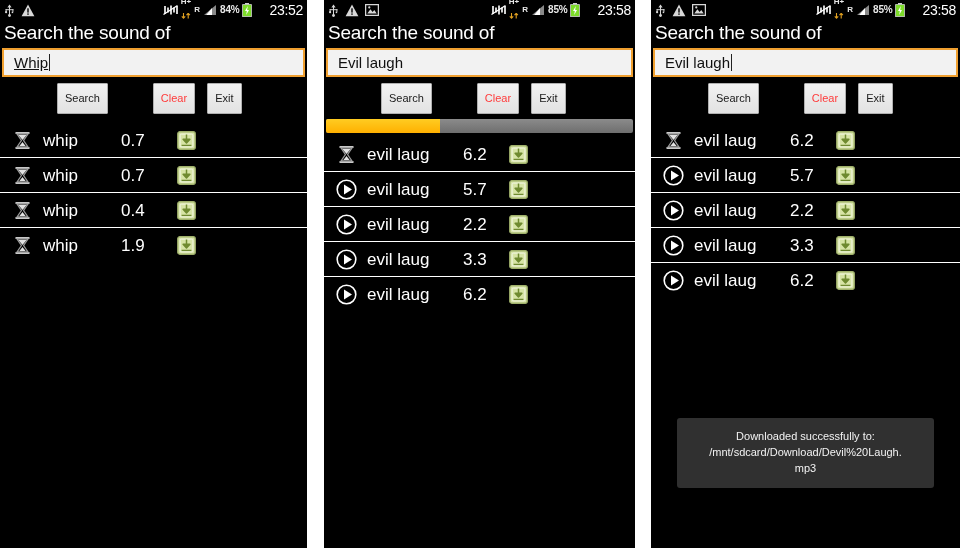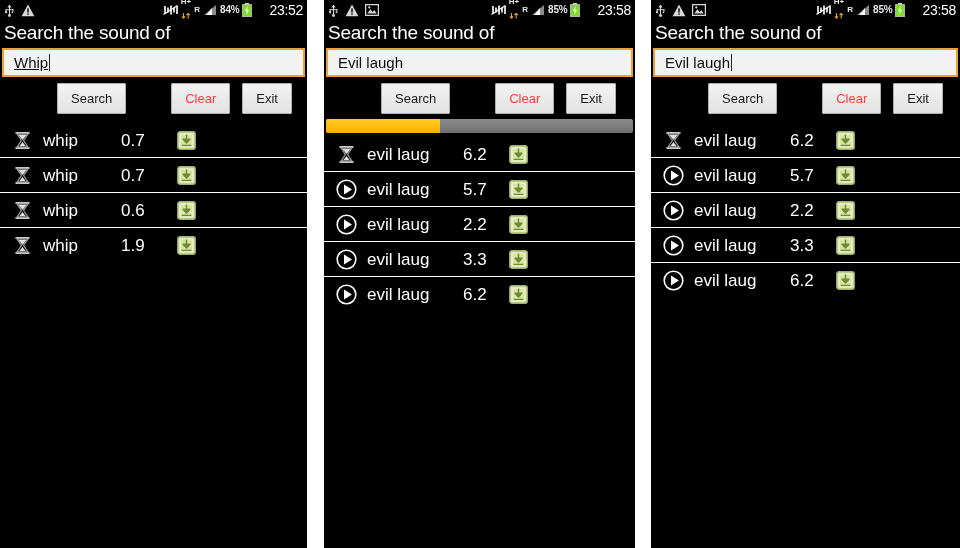--- a/index.html
+++ b/index.html
@@ -98,23 +98,23 @@
   .btnrow{
     height:42px;
     display:flex;
     align-items:center;
     position:relative;
   }
   .btn{
     background:linear-gradient(#f2f2f2,#e2e2e2);
     border:1px solid #b0b0b0;
     color:#1a1a1a;
-    font-size:13px;
+    font-size:11px;
     line-height:13px;
-    padding:8px 13px;
+    padding:8px 7px;
     box-sizing:border-box;
     white-space:nowrap;
     border-radius:1px;
   }
   .btn.clear{color:#ff3b3b;margin-left:45px;}
   .btn-search{margin-left:57px;}
   .btn-clear{margin-left:46px;}
   .btn-exit{margin-left:12px;}
 
   
@@ -309,21 +309,21 @@
           <div class="row-ico">
             <svg width="17" height="19" viewBox="0 0 17 19">
               <rect x="1.5" y="1" width="14" height="2" fill="#c9c9c9"></rect>
               <rect x="1.5" y="16" width="14" height="2" fill="#c9c9c9"></rect>
               <path d="M3 3 H14 L9.6 9.5 L14 16 H3 L7.4 9.5 Z" fill="none" stroke="#9a9a9a" stroke-width="1.3"></path>
               <path d="M4.4 4 H12.6 L8.5 9 Z" fill="#e2e2e2"></path>
               <path d="M5.4 15 H11.6 L8.5 11 Z" fill="#e2e2e2"></path>
             </svg>
           </div>
           <div class="row-name">whip</div>
-          <div class="row-dur">0.6</div>
+          <div class="row-dur">0.4</div>
           <div class="row-dl"><svg width="19" height="19" viewBox="0 0 19 19">
               <rect x="0.8" y="0.8" width="17.4" height="17.4" rx="2" fill="#d7e4a6" stroke="#9fb06a" stroke-width="1.4"></rect>
               <rect x="3.1" y="3.1" width="12.8" height="12.8" rx="1" fill="none" stroke="#f2f6e4" stroke-width="1"></rect>
               <path d="M9.5 3.6 L9.5 11.3 M6.1 8.2 L9.5 12 L12.9 8.2 Z" fill="#6f8a30" stroke="#6f8a30" stroke-width="1.5" stroke-linejoin="round"></path>
               <path d="M4.6 14.4 H14.4" stroke="#6f8a30" stroke-width="1.3"></path>
             </svg></div>
         </div>
         <div class="row">
           <div class="row-ico">
             <svg width="17" height="19" viewBox="0 0 17 19">
@@ -668,15 +668,20 @@
           <div class="row-dur">6.2</div>
           <div class="row-dl"><svg width="19" height="19" viewBox="0 0 19 19">
               <rect x="0.8" y="0.8" width="17.4" height="17.4" rx="2" fill="#d7e4a6" stroke="#9fb06a" stroke-width="1.4"></rect>
               <rect x="3.1" y="3.1" width="12.8" height="12.8" rx="1" fill="none" stroke="#f2f6e4" stroke-width="1"></rect>
               <path d="M9.5 3.6 L9.5 11.3 M6.1 8.2 L9.5 12 L12.9 8.2 Z" fill="#6f8a30" stroke="#6f8a30" stroke-width="1.5" stroke-linejoin="round"></path>
               <path d="M4.6 14.4 H14.4" stroke="#6f8a30" stroke-width="1.3"></path>
             </svg></div>
         </div>
       </div>
 
+    <div class="toast">
+      <div>Downloaded successfully to:</div>
+      <div>/mnt/sdcard/Download/Devil%20Laugh.</div>
+      <div>mp3</div>
+    </div>
   </div>
 
 </div>
 
 </body></html>

